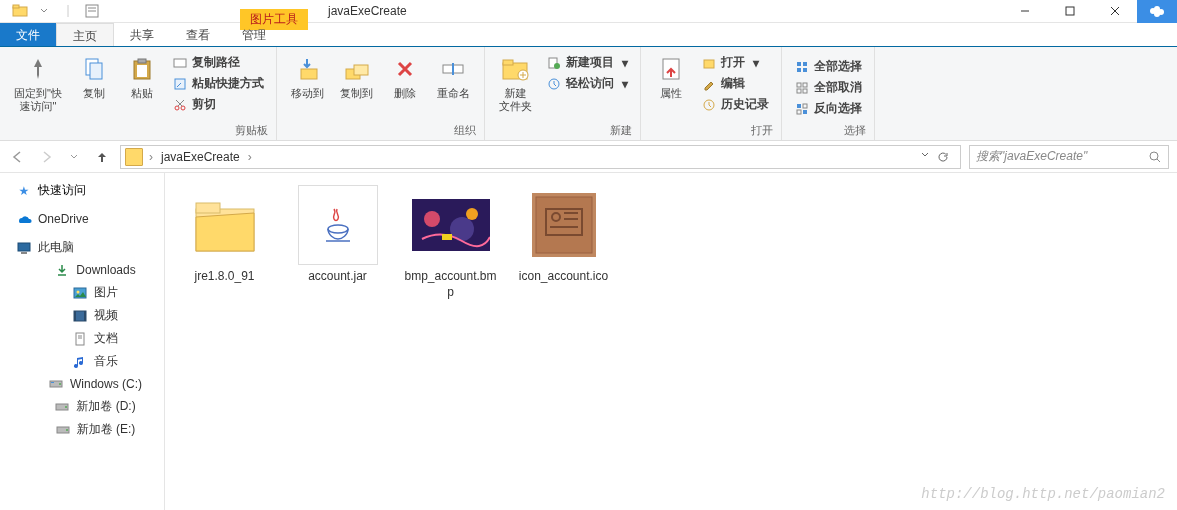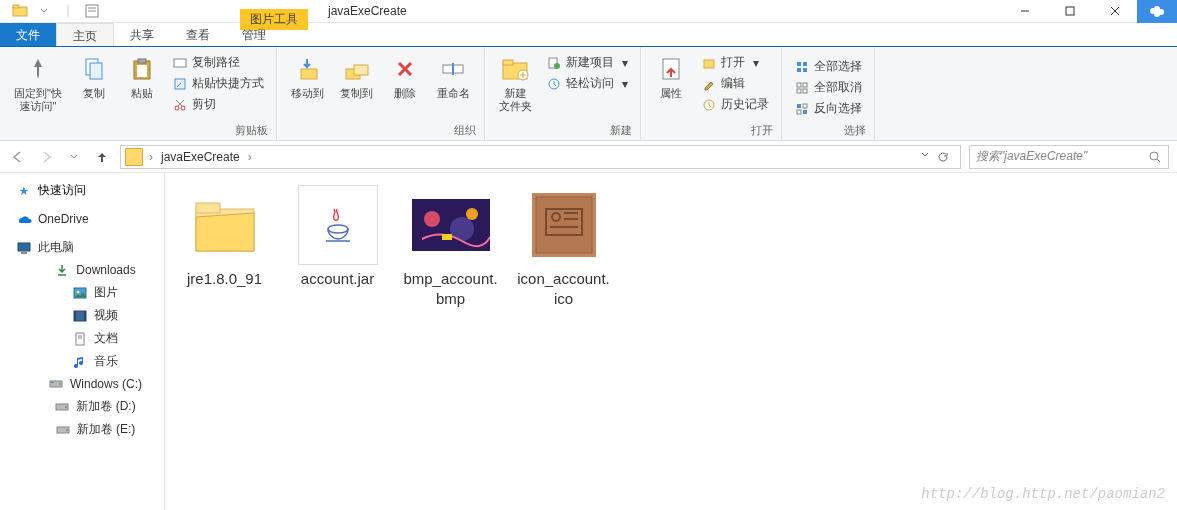--- a/index.html
+++ b/index.html
@@ -2,41 +2,41 @@
 <html><head>
 <meta charset="utf-8">
 <style>
 * { margin: 0; padding: 0; box-sizing: border-box; font-family: "Microsoft YaHei", "Segoe UI", sans-serif; font-size: 12px; }
 body { width: 1177px; height: 510px; background: #fff; overflow: hidden; position: relative; }
 
 
 .titlebar { height: 23px; background: #fff; display: flex; align-items: center; border-bottom: 1px solid #e5e5e5; }
 .titlebar .qat { display: flex; align-items: center; gap: 8px; padding-left: 12px; }
 .titlebar .qat-icon { width: 16px; height: 16px; display: flex; align-items: center; justify-content: center; color: #555; }
-.titlebar .context-tab { background: #ffc627; color: #404040; padding: 2px 10px; margin-left: 140px; margin-top: 16px; }
+.titlebar .context-tab { background: #ffc627; color: #b91c1c; padding: 2px 10px; margin-left: 140px; margin-top: 16px; }
 .titlebar .wintitle { margin-left: 20px; color: #333; }
 .titlebar .winctrls { margin-left: auto; display: flex; }
 .titlebar .winctrl { width: 45px; height: 23px; display: flex; align-items: center; justify-content: center; color: #555; }
 .titlebar .baidu { width: 40px; height: 23px; background: #3b8ee5; display: flex; align-items: center; justify-content: center; }
 
 
 .tabs { height: 24px; background: #fff; display: flex; align-items: stretch; border-bottom: 1px solid #0369a1; }
 .tab { padding: 4px 16px; color: #444; cursor: default; }
 .tab.file { background: #1979ca; color: #fff; }
 .tab.active { background: #f5f5f5; border: 1px solid #ddd; border-bottom: none; }
 
 
 .ribbon { height: 94px; background: #f5f6f7; border-bottom: 1px solid #ddd; display: flex; }
 .group { border-right: 1px solid #e0e0e0; padding: 4px 8px 2px 8px; display: flex; flex-direction: column; }
 .group-body { flex: 1; display: flex; align-items: flex-start; gap: 4px; }
 .group-label { text-align: right; color: #666; font-size: 11px; padding-top: 2px; }
 .bigbtn { display: flex; flex-direction: column; align-items: center; justify-content: flex-start; padding: 2px 6px; gap: 2px; min-width: 42px; }
 .bigbtn .ico { width: 32px; height: 32px; display: flex; align-items: center; justify-content: center; }
 .bigbtn .lbl { font-size: 11px; text-align: center; line-height: 1.2; color: #444; }
-.smallbtns { display: flex; flex-direction: column; gap: 2px; justify-content: flex-start; padding-top: 2px; }
+.smallbtns { display: flex; flex-direction: column; gap: 2px; justify-content: flex-start; padding-top: 2px; font-weight: bold; }
 .smallbtn { display: flex; align-items: center; gap: 4px; padding: 1px 4px; font-size: 11px; color: #444; white-space: nowrap; }
 .smallbtn .sico { width: 16px; height: 16px; display: flex; align-items: center; justify-content: center; }
 
 
 .addrbar { height: 32px; display: flex; align-items: center; padding: 0 8px; gap: 8px; border-bottom: 1px solid #e5e5e5; }
 .navarrow { width: 20px; height: 20px; color: #999; display: flex; align-items: center; justify-content: center; }
 .uparrow { width: 20px; height: 20px; color: #555; display: flex; align-items: center; justify-content: center; }
 .breadcrumb { flex: 1; height: 24px; border: 1px solid #ccc; display: flex; align-items: center; padding: 0 4px; gap: 2px; }
 .bc-icon { width: 18px; height: 18px; background: #ffd96a; border: 1px solid #d4a94a; border-radius: 1px; }
 .bc-sep { color: #888; padding: 0 4px; }
@@ -50,21 +50,21 @@
 .navpane { width: 165px; border-right: 1px solid #e5e5e5; padding: 6px 0; overflow: hidden; }
 .navitem { display: flex; align-items: center; gap: 6px; padding: 3px 6px 3px 16px; color: #333; }
 .navitem.l2 { padding-left: 32px; justify-content: center; }
 .navitem .nico { width: 16px; height: 16px; display: flex; align-items: center; justify-content: center; flex-shrink: 0; }
 .navitem.quickaccess { color: #000; }
 .navitem .star { color: #3b8ee5; }
 
 .files { flex: 1; padding: 12px; display: flex; align-items: flex-start; gap: 18px; }
 .fileitem { width: 95px; display: flex; flex-direction: column; align-items: center; gap: 4px; }
 .fileitem .thumb { width: 80px; height: 80px; display: flex; align-items: center; justify-content: center; border: 1px solid transparent; }
-.fileitem .fname { text-align: center; font-size: 15px; color: #333; word-break: break-all; line-height: 1.3; }
+.fileitem .fname { text-align: center; font-size: 12px; color: #333; word-break: break-all; line-height: 1.3; }
 .thumb.bordered { border: 1px solid #ddd; background: #fff; }
 
 
 .watermark { position: absolute; bottom: 8px; right: 12px; color: #ccc; font-family: "Courier New", monospace; font-size: 14px; font-style: italic; }
 
 
 svg { display: block; }
 </style>
 </head>
 <body>

